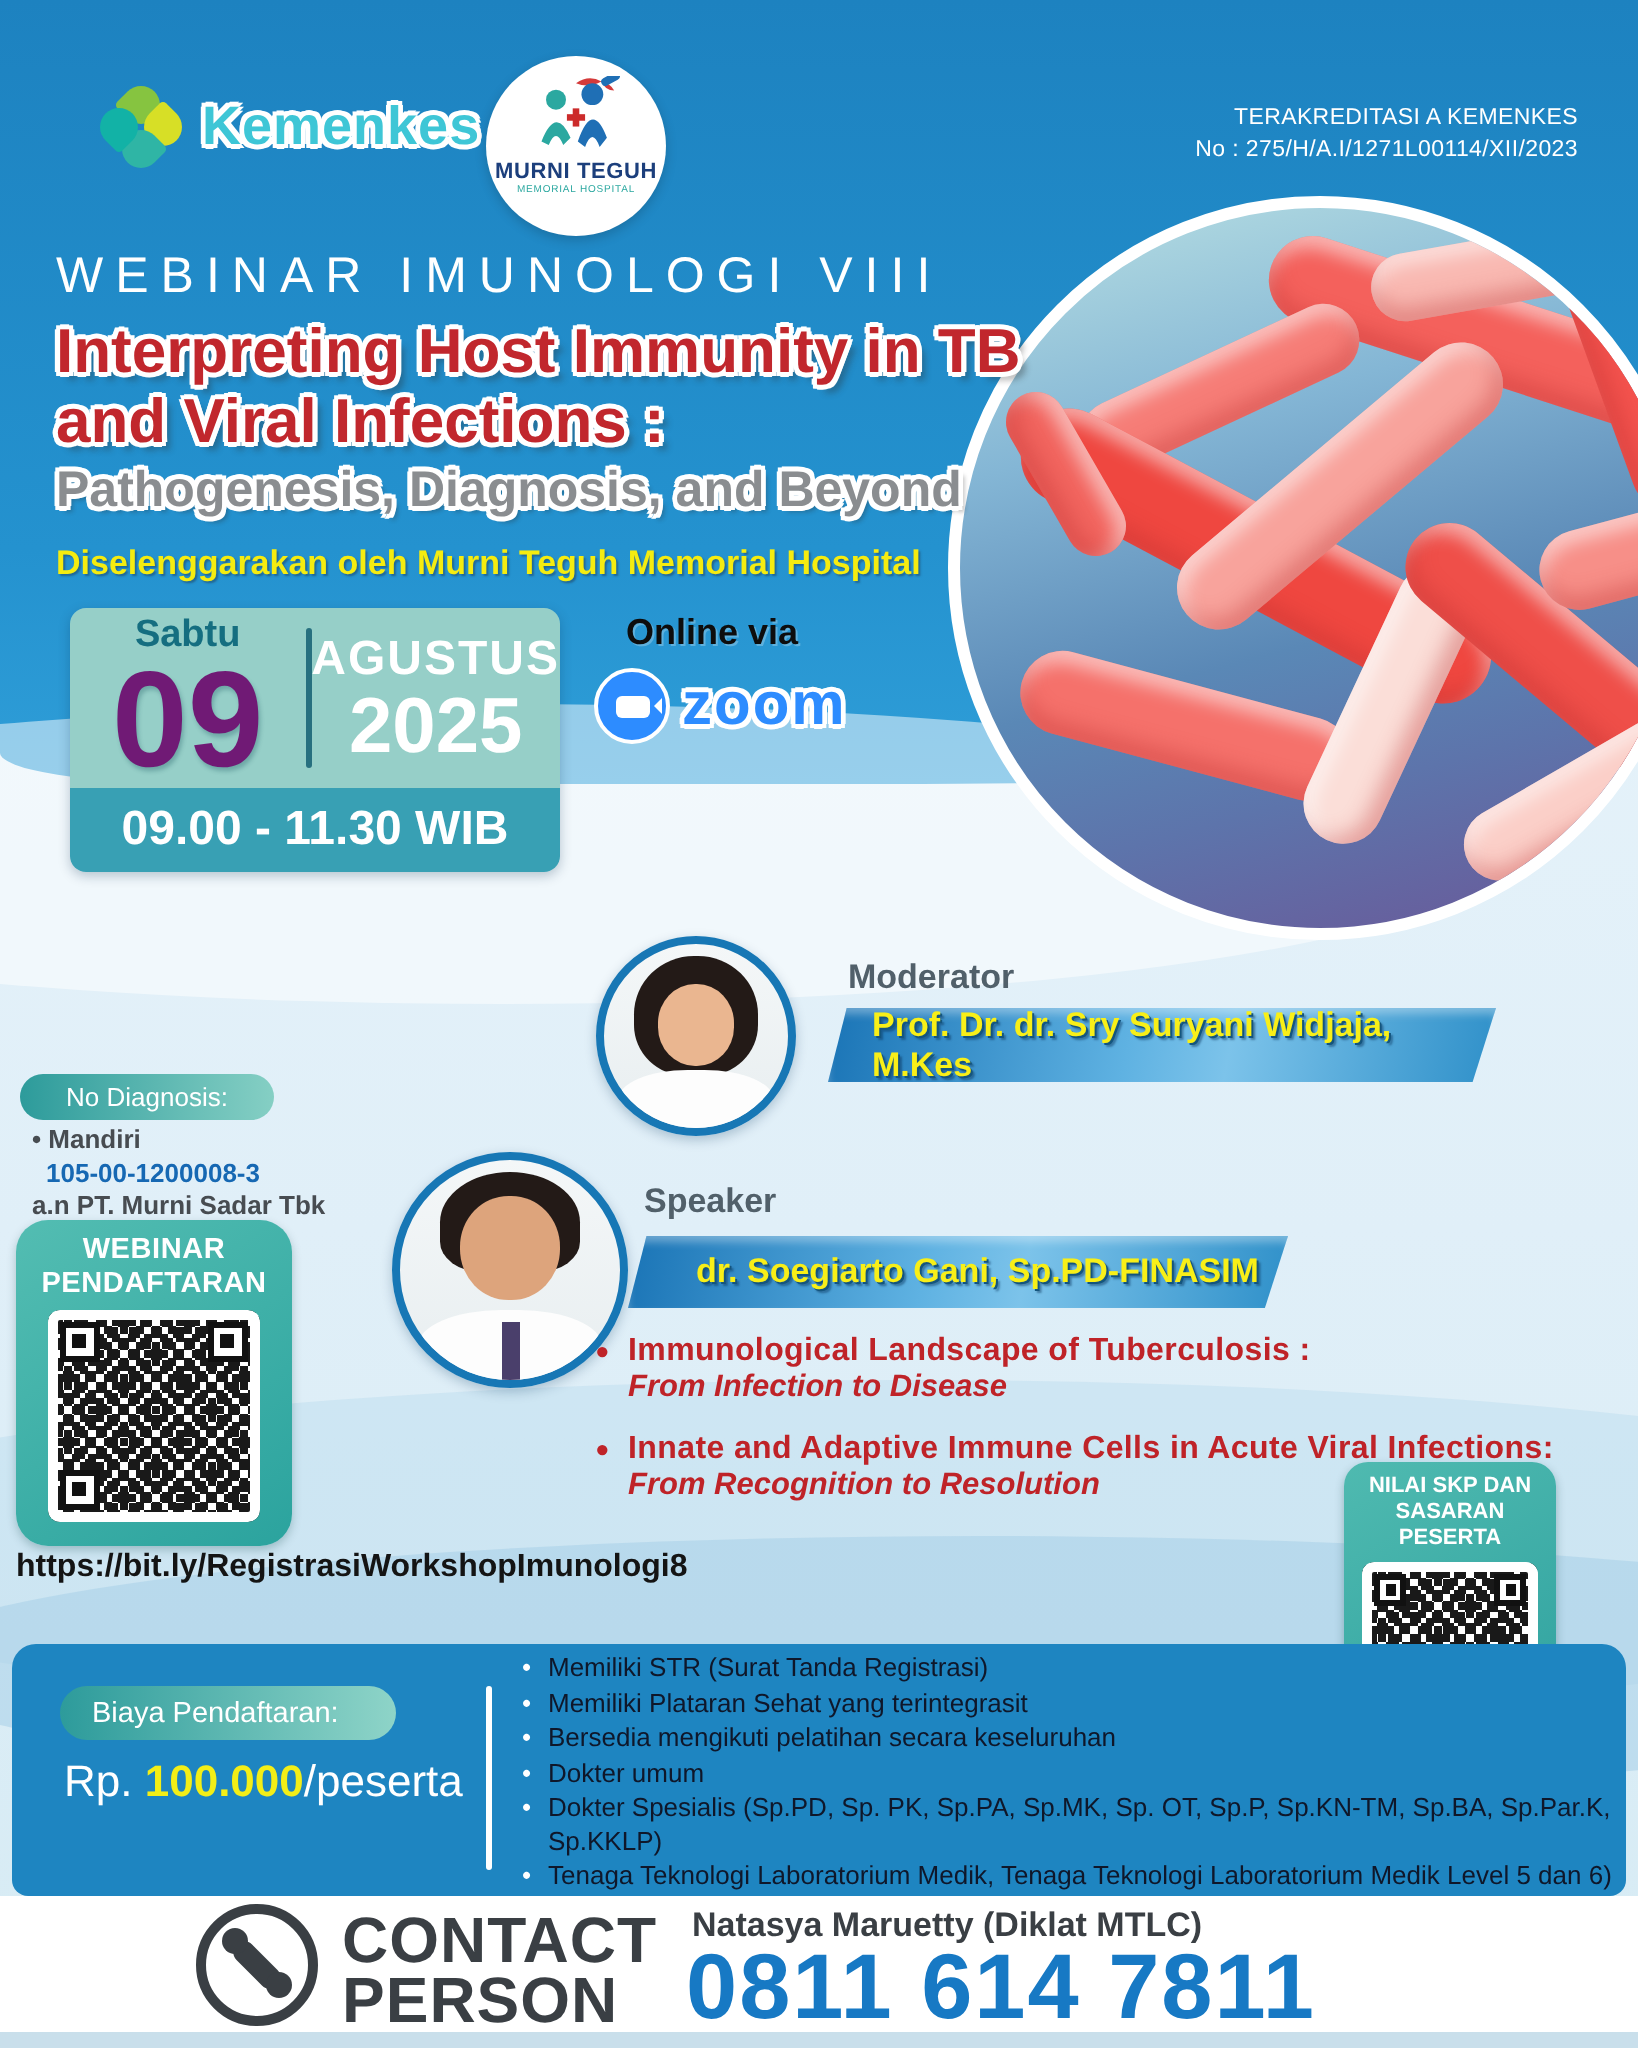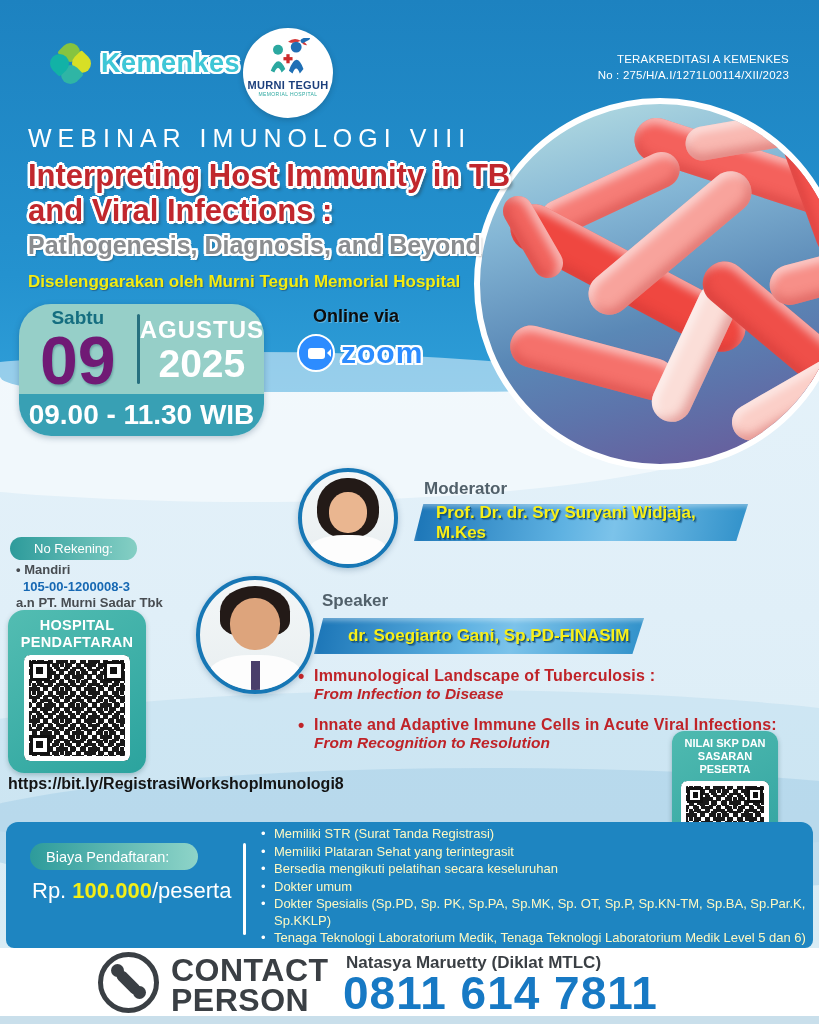--- a/index.html
+++ b/index.html
@@ -48,32 +48,32 @@
     text-shadow:1px 1px 1px rgba(30,60,90,.5); }
 
   
   .bact { position:absolute; left:474px; top:98px; width:372px; height:372px; border-radius:50%;
     border:6px solid #fff; overflow:hidden;
     background:linear-gradient(165deg,#b9e0e3 0%,#84b6d5 30%,#5a88b6 58%,#5d74ab 75%,#6b5697 100%); }
   .rod { position:absolute; border-radius:999px;
     box-shadow:inset 0 -7px 10px rgba(190,45,45,.35), inset 0 6px 9px rgba(255,255,255,.55); }
 
   
-  .datebox { position:absolute; left:19px; top:304px; width:245px; height:132px; border-radius:32px;
+  .datebox { position:absolute; left:35px; top:304px; width:245px; height:132px; border-radius:8px;
     overflow:hidden; box-shadow:0 2px 6px rgba(0,40,70,.25); }
   .date-top { display:flex; height:90px; background:#96cfc8; }
   .dt-left { width:118px; display:flex; flex-direction:column; align-items:center; justify-content:center; }
   .dt-day { color:#156e80; font-size:19px; font-weight:bold; }
   .dt-num { color:#701a75; font-size:68px; font-weight:bold; line-height:.92;
     text-shadow:1px 2px 2px rgba(20,80,90,.3); }
   .dt-div { width:3px; height:70px; margin-top:10px; background:#27707f; border-radius:2px; }
   .dt-right { flex:1; display:flex; flex-direction:column; align-items:center; justify-content:center; color:#fff; }
   .dt-month { font-size:24px; font-weight:bold; letter-spacing:1px; }
   .dt-year  { font-size:39px; font-weight:bold; line-height:1; }
-  .date-time { height:42px; background:#38a0b4; color:#fff; font-size:28px; font-weight:bold;
+  .date-time { height:42px; background:#38a0b4; color:#fff; font-size:24px; font-weight:bold;
     display:flex; align-items:center; justify-content:center; }
 
   .onlinevia { position:absolute; left:297px; top:306px; }
   .ov-label { color:#0d0d0d; font-size:18px; font-weight:bold; margin-left:16px;
     text-shadow:1px 1px 0 rgba(255,255,255,.25); }
   .ov-row { display:flex; align-items:center; gap:6px; margin-top:7px; }
   .zoom-circle { width:38px; height:38px; border-radius:50%; background:#2d8cff; border:2.5px solid #fff;
     display:flex; align-items:center; justify-content:center; }
   .zoom-cam { position:relative; width:17px; height:11px; background:#fff; border-radius:3px; }
   .zoom-cam::after { content:""; position:absolute; right:-6px; top:1px; border:4.5px solid transparent;
@@ -141,21 +141,21 @@
   .band { position:absolute; left:6px; top:822px; width:807px; height:126px;
     background:#1e85c1; border-radius:12px 12px 8px 8px; }
   .fee-pill { position:absolute; left:24px; top:21px; width:168px; height:27px; border-radius:14px;
     background:linear-gradient(90deg,#2d9b9b,#8ed4c8); color:#fff; font-size:14.5px;
     display:flex; align-items:center; padding-left:16px; }
   .fee-amount { position:absolute; left:26px; top:56px; color:#fff; font-size:22px; }
   .fee-amount b { color:#f3ee17; font-weight:bold; }
   .fee-quota { position:absolute; left:26px; top:96px; color:#f3ee17; font-size:18px; font-weight:bold; letter-spacing:3px; }
   .band-divider { position:absolute; left:237px; top:21px; width:3px; height:92px; background:#fff; border-radius:2px; }
   .reqs { position:absolute; left:254px; top:4px; width:552px; list-style:none; }
-  .reqs li { position:relative; padding-left:14px; color:#fef9c3; font-size:13px; line-height:1.27; margin-bottom:1px; }
+  .reqs li { position:relative; padding-left:14px; color:#0f172a; font-size:13px; line-height:1.27; margin-bottom:1px; }
   .reqs li::before { content:"•"; position:absolute; left:1px; top:0; color:#fff; }
 
   
   .contact-bg { position:absolute; left:0; top:948px; width:819px; height:76px; background:#fff; }
   .phone-badge { position:absolute; left:98px; top:952px; width:61px; height:61px; border-radius:50%;
     border:5px solid #3a3f44; }
   .phone-badge::before { content:""; position:absolute; left:11px; top:20px; width:29px; height:11px;
     background:#3a3f44; border-radius:6px; transform:rotate(45deg); }
   .phone-badge::after { content:""; position:absolute; left:8px; top:7px; width:13px; height:13px;
     border-radius:50%; background:#3a3f44; box-shadow:22px 22px 0 #3a3f44; }
@@ -278,30 +278,30 @@
     <li>
       <div class="topic-title">Immunological Landscape of Tuberculosis :</div>
       <div class="topic-sub">From Infection to Disease</div>
     </li>
     <li>
       <div class="topic-title">Innate and Adaptive Immune Cells in Acute Viral Infections:</div>
       <div class="topic-sub">From Recognition to Resolution</div>
     </li>
   </ul>
 
-  <div class="norek-pill">No Rekening:</div>
+  <div class="norek-pill">No Diagnosis:</div>
   <div class="norek-lines">
     <div class="nr-bank">• Mandiri</div>
     <div class="nr-acc">105-00-1200008-3</div>
     <div class="nr-holder">a.n PT. Murni Sadar Tbk</div>
   </div>
 
   <div class="bcbox">
     <div class="bc-title">
-      <div>HOSPITAL</div>
+      <div>WEBINAR</div>
       <div>PENDAFTARAN</div>
     </div>
     <div class="qr bc-qr">
       <div class="fd tl"></div>
         <div class="fd tr"></div>
         <div class="fd bl"></div>
     </div>
   </div>
   <div class="reg-link">https://bit.ly/RegistrasiWorkshopImunologi8</div>
 

